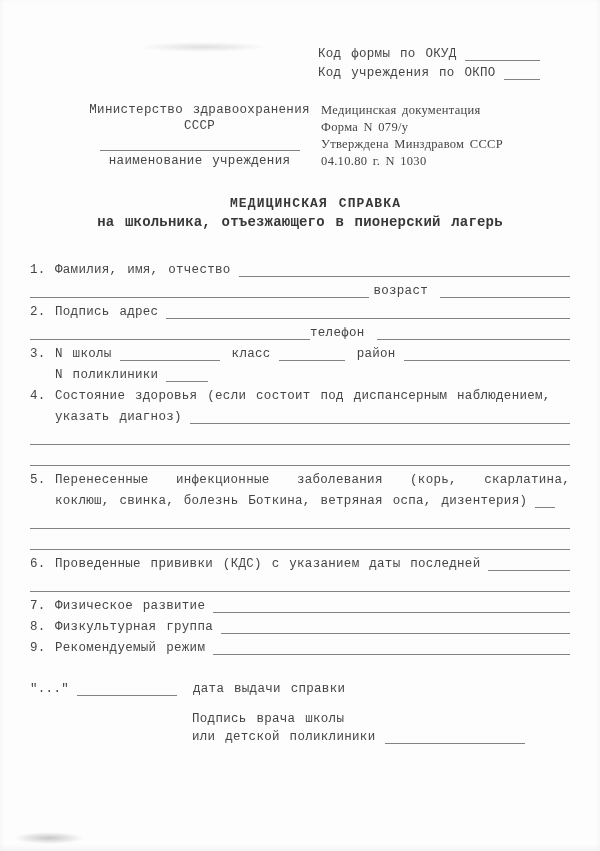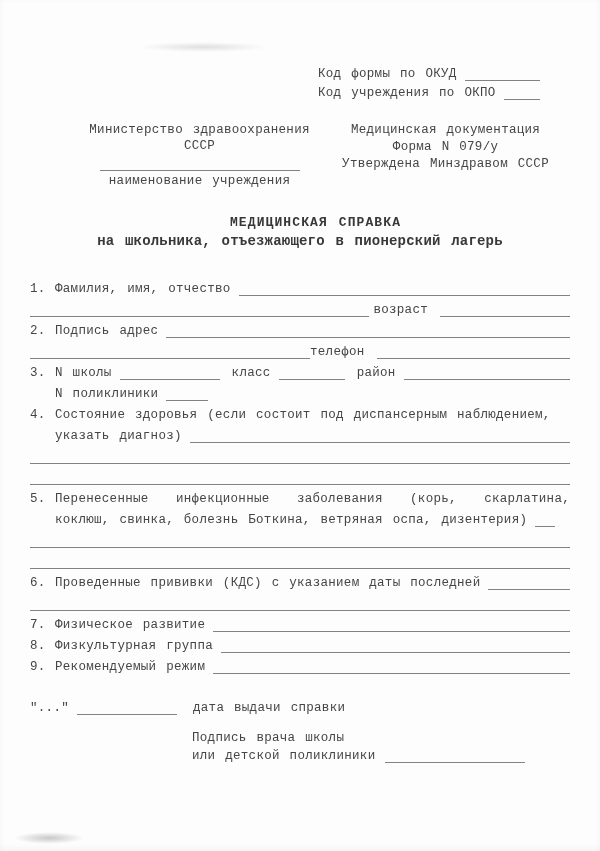--- a/index.html
+++ b/index.html
@@ -23,29 +23,29 @@
     box-shadow:inset 0 -2px 6px rgba(0,0,0,0.05);
   }
   
   .smudge{position:absolute;pointer-events:none;}
   .smudge.top{left:138px;top:42px;width:130px;height:10px;
     background:radial-gradient(ellipse at center,rgba(90,90,90,0.18),rgba(90,90,90,0) 70%);}
   .smudge.bottom{left:14px;top:832px;width:70px;height:12px;
     background:radial-gradient(ellipse at center,rgba(40,40,40,0.25),rgba(40,40,40,0) 70%);}
 
   
-  .codes{padding-top:64px;margin-left:318px;width:222px;}
+  .codes{padding-top:44px;margin-left:318px;width:222px;}
   .codes .row{height:19px;}
 
   
   .cols{display:flex;justify-content:space-between;padding:0 30px;margin-top:20px;margin-left:48px;}
   .col-left{width:250px;text-align:center;}
   .col-left .ln{line-height:16px;}
   .col-left .rule{border-bottom:1px solid var(--rule);width:200px;margin:16px auto 2px auto;height:0;}
-  .col-right{width:256px;text-align:center;}
+  .col-right{width:256px;text-align:left;font-family:Liberation Serif, serif;}
   .col-right .ln{line-height:17px;}
 
   
   .title-block{text-align:center;margin-top:24px;font-weight:bold;color:#383838;}
   .title-block .t1{font-size:13px;letter-spacing:1.1px;line-height:19px;padding-left:31px;}
   .title-block .t2{font-size:14px;letter-spacing:0.2px;line-height:19px;}
 
   
   .form{margin:26px 30px 0 30px;}
   .row{display:flex;align-items:flex-end;height:21px;line-height:17px;}
@@ -84,20 +84,21 @@
     <div class="col-left">
       <div class="ln">Министерство здравоохранения</div>
       <div class="ln">СССР</div>
       <div class="rule"></div>
       <div class="ln">наименование учреждения</div>
     </div>
     <div class="col-right">
       <div class="ln">Медицинская документация</div>
       <div class="ln">Форма N 079/у</div>
       <div class="ln">Утверждена Минздравом СССР</div>
+      <div class="ln">04.10.80 г. N 1030</div>
     </div>
   </div>
 
   <div class="title-block">
     <div class="t1">МЕДИЦИНСКАЯ СПРАВКА</div>
     <div class="t2">на школьника, отъезжающего в пионерский лагерь</div>
   </div>
 
   <div class="form">
 

